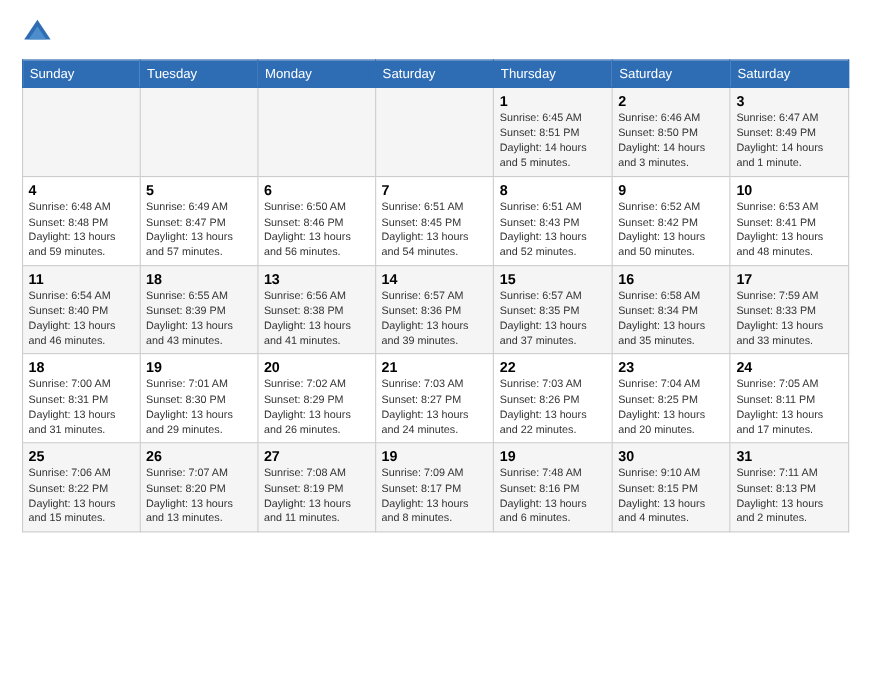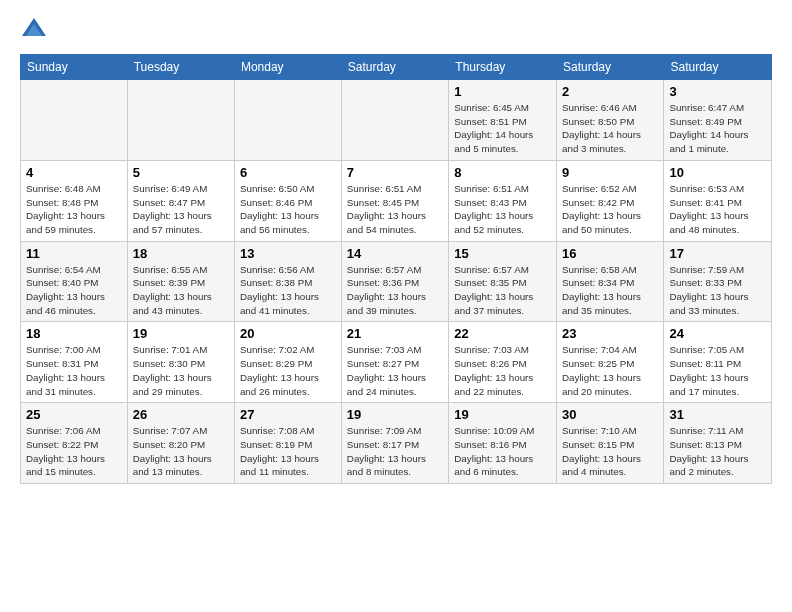--- a/index.html
+++ b/index.html
@@ -338,28 +338,28 @@
           </td>
           <td>
             <span class="day-num">19</span>
             <div class="day-info">Sunrise: 7:09 AM
 Sunset: 8:17 PM
 Daylight: 13 hours
 and 8 minutes.</div>
           </td>
           <td>
             <span class="day-num">19</span>
-            <div class="day-info">Sunrise: 10:09 AM
+            <div class="day-info">Sunrise: 7:48 AM
 Sunset: 8:16 PM
 Daylight: 13 hours
 and 6 minutes.</div>
           </td>
           <td>
             <span class="day-num">30</span>
-            <div class="day-info">Sunrise: 7:10 AM
+            <div class="day-info">Sunrise: 9:10 AM
 Sunset: 8:15 PM
 Daylight: 13 hours
 and 4 minutes.</div>
           </td>
           <td>
             <span class="day-num">31</span>
             <div class="day-info">Sunrise: 7:11 AM
 Sunset: 8:13 PM
 Daylight: 13 hours
 and 2 minutes.</div>

